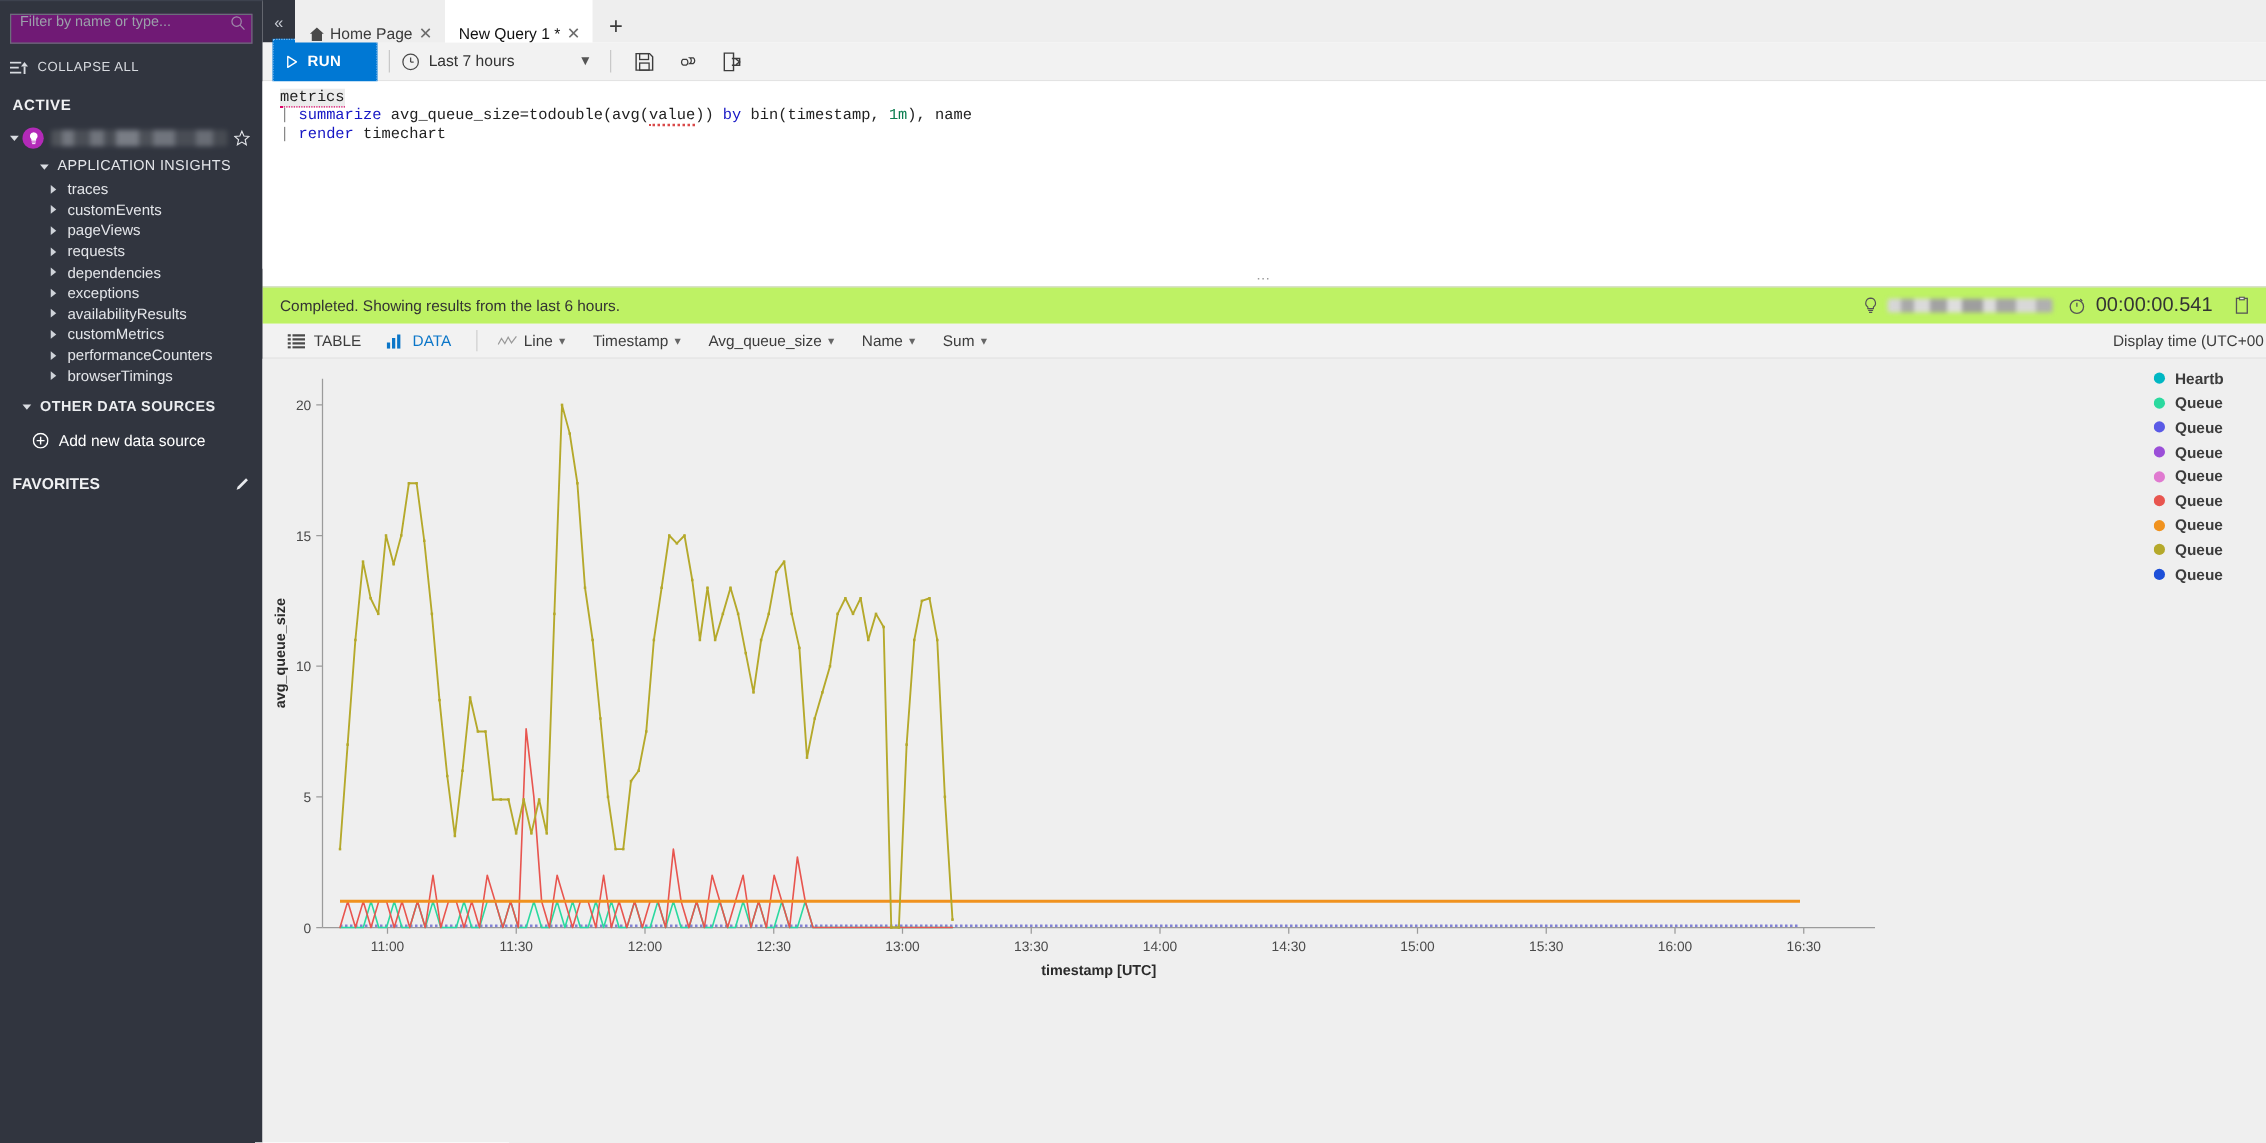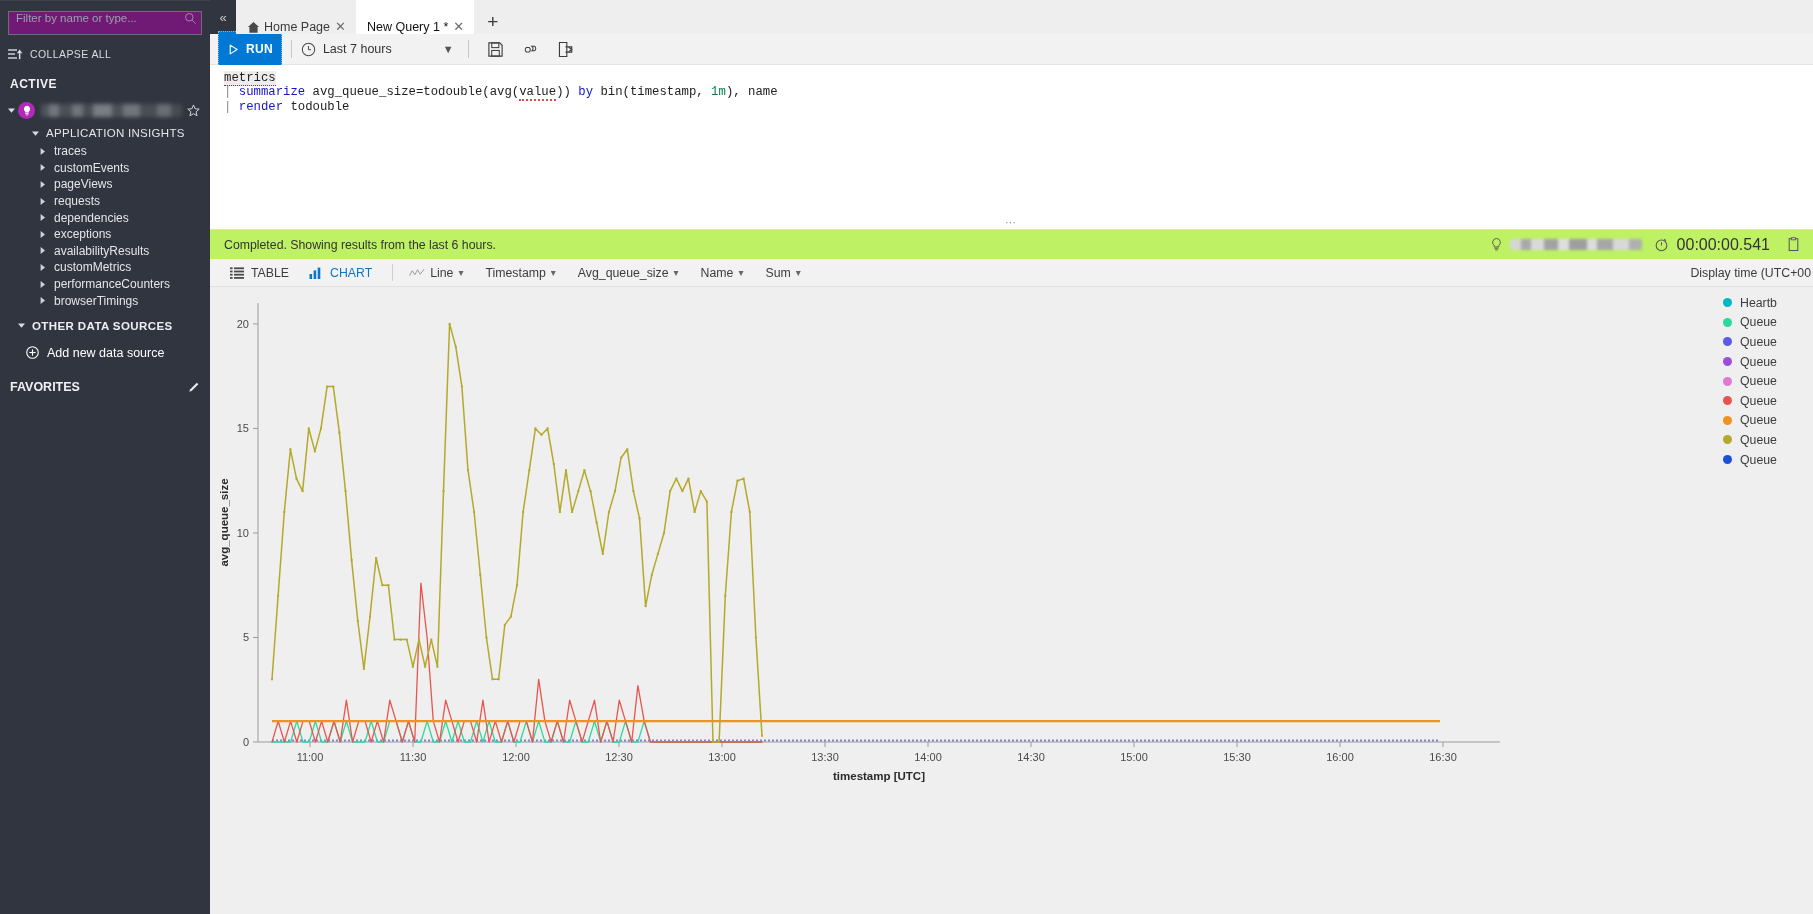--- a/index.html
+++ b/index.html
@@ -91,21 +91,21 @@
   .tab.active { background: #fff; height: 34px; color: #111; }
   .tab-x { font-size: 13px; color: #6d6d6d; width: 13px; text-align: center; }
   .tab-plus { font-size: 19px; color: #3c3c3c; padding: 0 13px 3px 13px; cursor: pointer; line-height: 1; }
   .home-ico { width: 13px; height: 13px; }
 
   .qtoolbar {
     height: 31px; background: #f2f2f2; display: flex; align-items: center; gap: 0;
     padding-left: 8px; border-bottom: 1px solid #e3e3e3;
   }
   .run-btn {
-    background: #0078d4; color: #fff; height: 36px; padding: 0 8px 0 9px;
+    background: #0078d4; color: #fff; height: 36px; padding: 0 28px 0 9px;
     display: flex; align-items: center; gap: 7px; font-size: 12px; font-weight: 700;
     letter-spacing: .3px; cursor: pointer; border: 1px dotted #7ab5e8;
   }
   .tb-div { width:1px; height: 18px; background: #c9c9c9; margin: 0 9px; }
   .timepick { display:flex; align-items:center; gap:7px; font-size: 12.5px; color:#333; cursor:pointer; }
   .timepick .caret { margin-left: 44px; color:#555; font-size: 11px; }
   .tb-ico { width: 17px; height: 17px; margin: 0 9px; cursor: pointer; }
 
   .editor { background: #fff; padding: 6px 0 0 14px; height: 150px; position: relative; }
   .codeline { font-family: "Liberation Mono", monospace; font-size: 12.3px; line-height: 14.4px; white-space: pre; color:#222; }
@@ -139,21 +139,21 @@
   .ct-item { display:flex; align-items:center; gap: 7px; color:#3c3c3c; cursor:pointer; margin-right: 20px; }
   .ct-item.active { color: #0b76c8; }
   .ct-div { width:1px; height:17px; background:#cfcfcf; margin: 0 16px 0 0; }
   .ct-drop { display:flex; align-items:center; gap:5px; color:#3c3c3c; cursor:pointer; margin-right: 22px; }
   .chev { font-size: 10px; color:#666; }
   .disp-time { margin-left:auto; color:#3c3c3c; font-size: 12.3px; padding-right: 2px; white-space: nowrap; }
 
   .chartarea { flex: 1; background: #efefef; position: relative; overflow: hidden; }
   .chartsvg { position:absolute; left:0; top:0; }
 
-  .legend { position: absolute; right: 0; top: 6px; width: 90px; overflow: hidden; }
+  .legend { position: absolute; right: 0; top: 6px; width: 90px; overflow: hidden; font-weight: bold; }
   .lg-row { display:flex; align-items:center; gap: 8px; height: 19.6px; font-size: 12.3px; color:#3c3c3c; white-space: nowrap; cursor: pointer;}
   .dot { width: 9px; height: 9px; border-radius: 50%; flex: 0 0 9px; }
 </style>
 </head>
 <body>
 
 <div class="app">
 
   <aside class="sidebar">
     <div class="sb-sep"></div>
@@ -368,21 +368,21 @@
       <svg class="tb-ico" viewBox="0 0 18 18">
         <path d="M2.6 1.6 L10.4 1.6 L10.4 16.4 L2.6 16.4 Z" fill="none" stroke="#3d3d3d" stroke-width="1.2"></path>
         <path d="M9 6.2 L15.6 6.2 L15.6 11.8 L9 11.8" fill="none" stroke="#3d3d3d" stroke-width="1.2"></path>
         <path d="M12.4 6.6 L15.6 9 L12.4 11.4" fill="none" stroke="#3d3d3d" stroke-width="1.2"></path>
       </svg>
     </div>
 
     <div class="editor">
       <div class="codeline"><span class="kw-src">metrics</span></div>
       <div class="codeline"><span class="pipe">|</span> <span class="kw-blue">summarize</span><span> avg_queue_size=todouble(avg(</span><span class="sq">value</span><span>)) </span><span class="kw-blue">by</span><span> bin(timestamp, </span><span class="num">1m</span><span>), name</span></div>
-      <div class="codeline"><span class="pipe">|</span> <span class="kw-blue">render</span><span> todouble</span></div>
+      <div class="codeline"><span class="pipe">|</span> <span class="kw-blue">render</span><span> timechart</span></div>
     </div>
 
     <div class="splitter">⋯</div>
 
     <div class="resbar">
       <span>Completed. Showing results from the last 6 hours.</span>
       <span class="spacer"></span>
       <svg width="15" height="15" viewBox="0 0 16 16">
         <path d="M8 1.6 A4.2 4.2 0 0 1 10.4 9.2 L10.4 10.6 L5.6 10.6 L5.6 9.2 A4.2 4.2 0 0 1 8 1.6 Z" fill="none" stroke="#555" stroke-width="1"></path>
         <line x1="5.9" y1="12" x2="10.1" y2="12" stroke="#555" stroke-width="1"></line>
@@ -414,21 +414,21 @@
             <rect x="4" y="10" width="10" height="1.8" fill="#4a4a4a"></rect>
         </svg>
         <span>TABLE</span>
       </div>
       <div class="ct-item active">
         <svg width="14" height="12" viewBox="0 0 14 12">
           <rect x="0.5" y="7" width="2.6" height="5" fill="#0b76c8"></rect>
           <rect x="4.6" y="3.4" width="2.6" height="8.6" fill="#0b76c8"></rect>
           <rect x="8.7" y="0.6" width="2.6" height="11.4" fill="#0b76c8"></rect>
         </svg>
-        <span>CHART</span>
+        <span>DATA</span>
       </div>
       <div class="ct-div"></div>
       <div class="ct-drop">
         <svg width="16" height="12" viewBox="0 0 18 12">
           <polyline points="0.6,9 3.6,3.4 6.6,8 9.6,2.4 12.6,7.4 17,1.6" fill="none" stroke="#9a9a9a" stroke-width="1.1"></polyline>
         </svg>
         <span>Line</span>
         <span class="chev">▾</span>
       </div>
       <div class="ct-drop">

